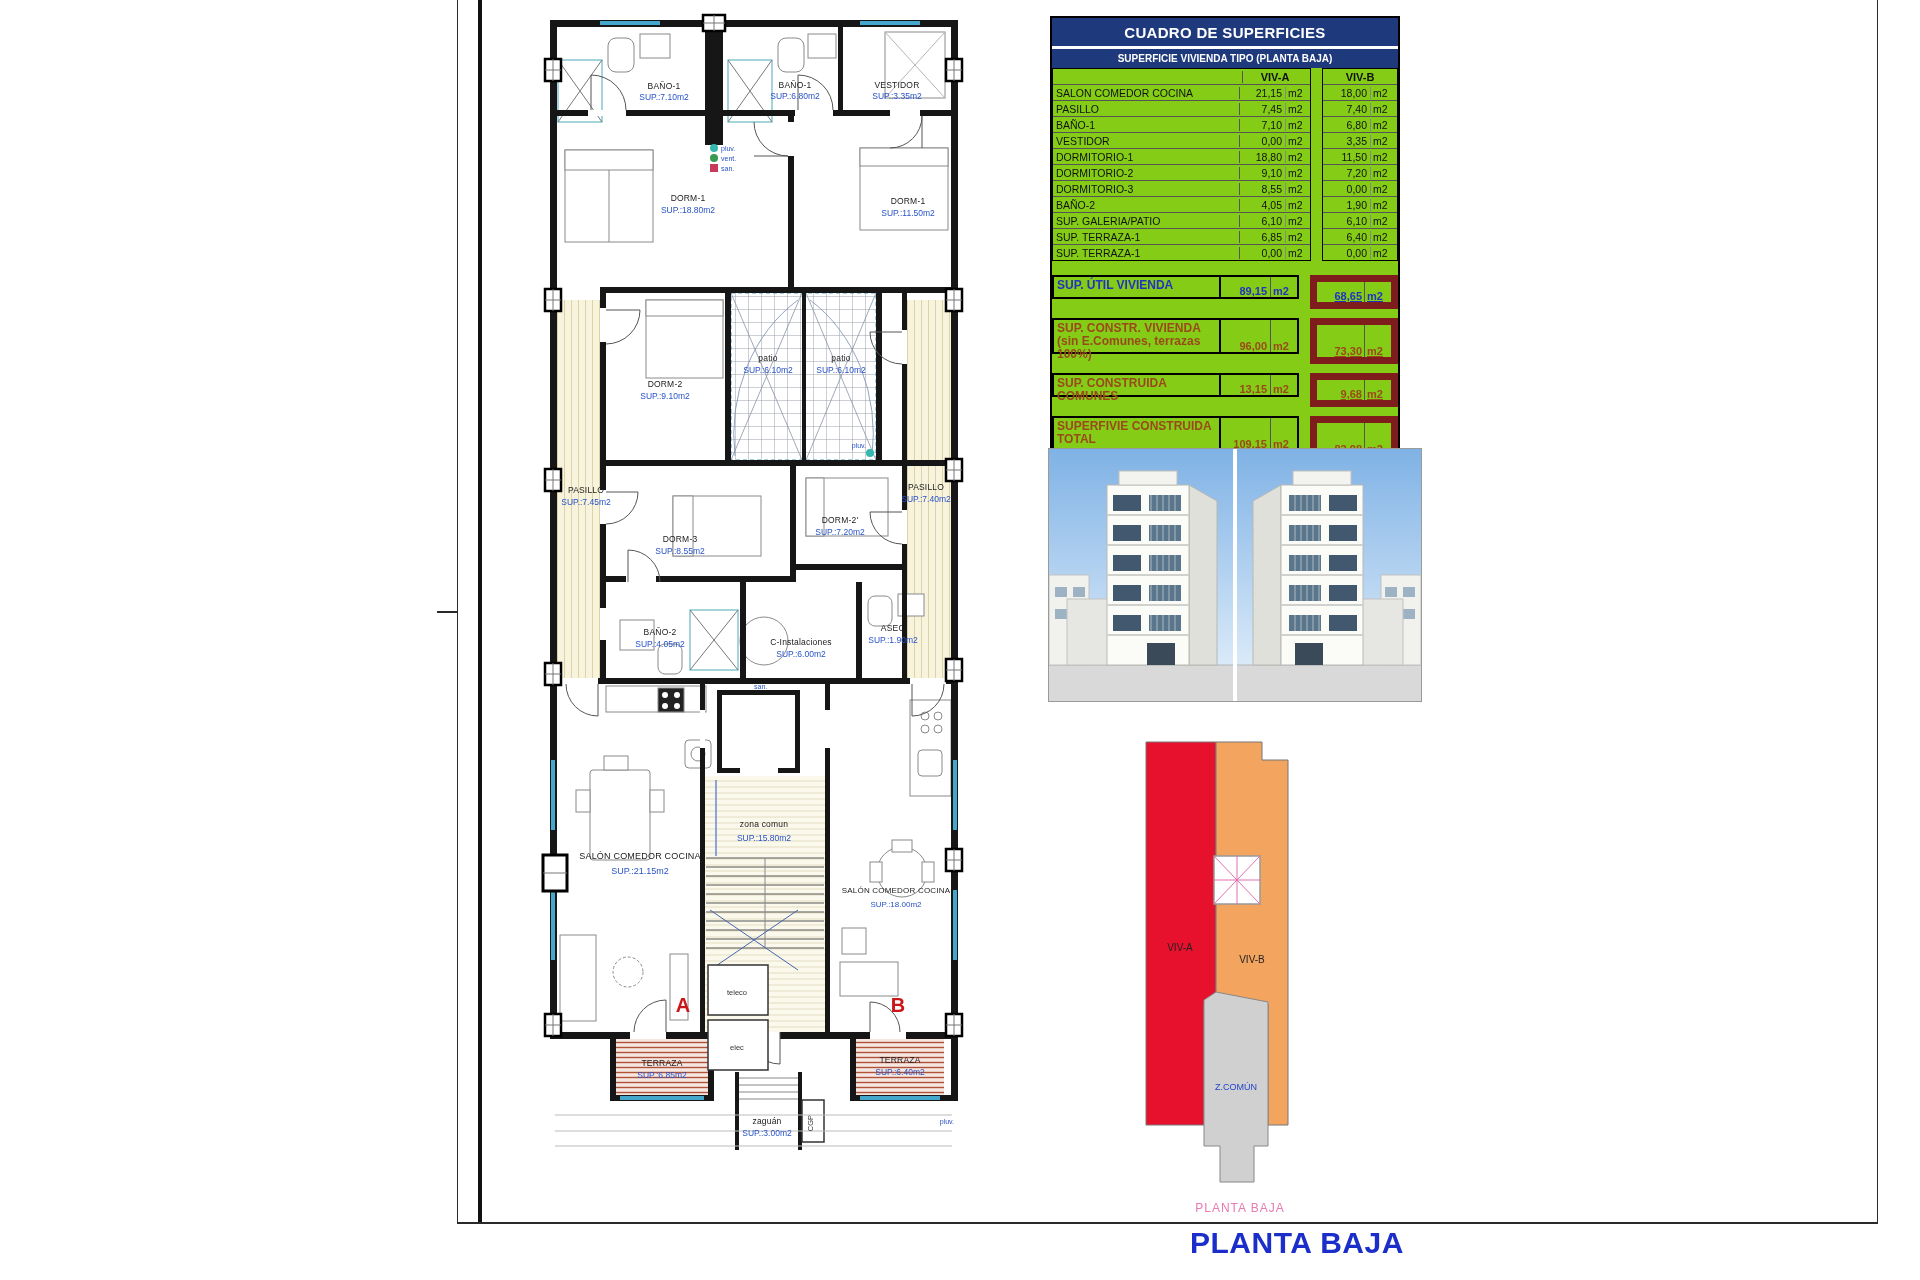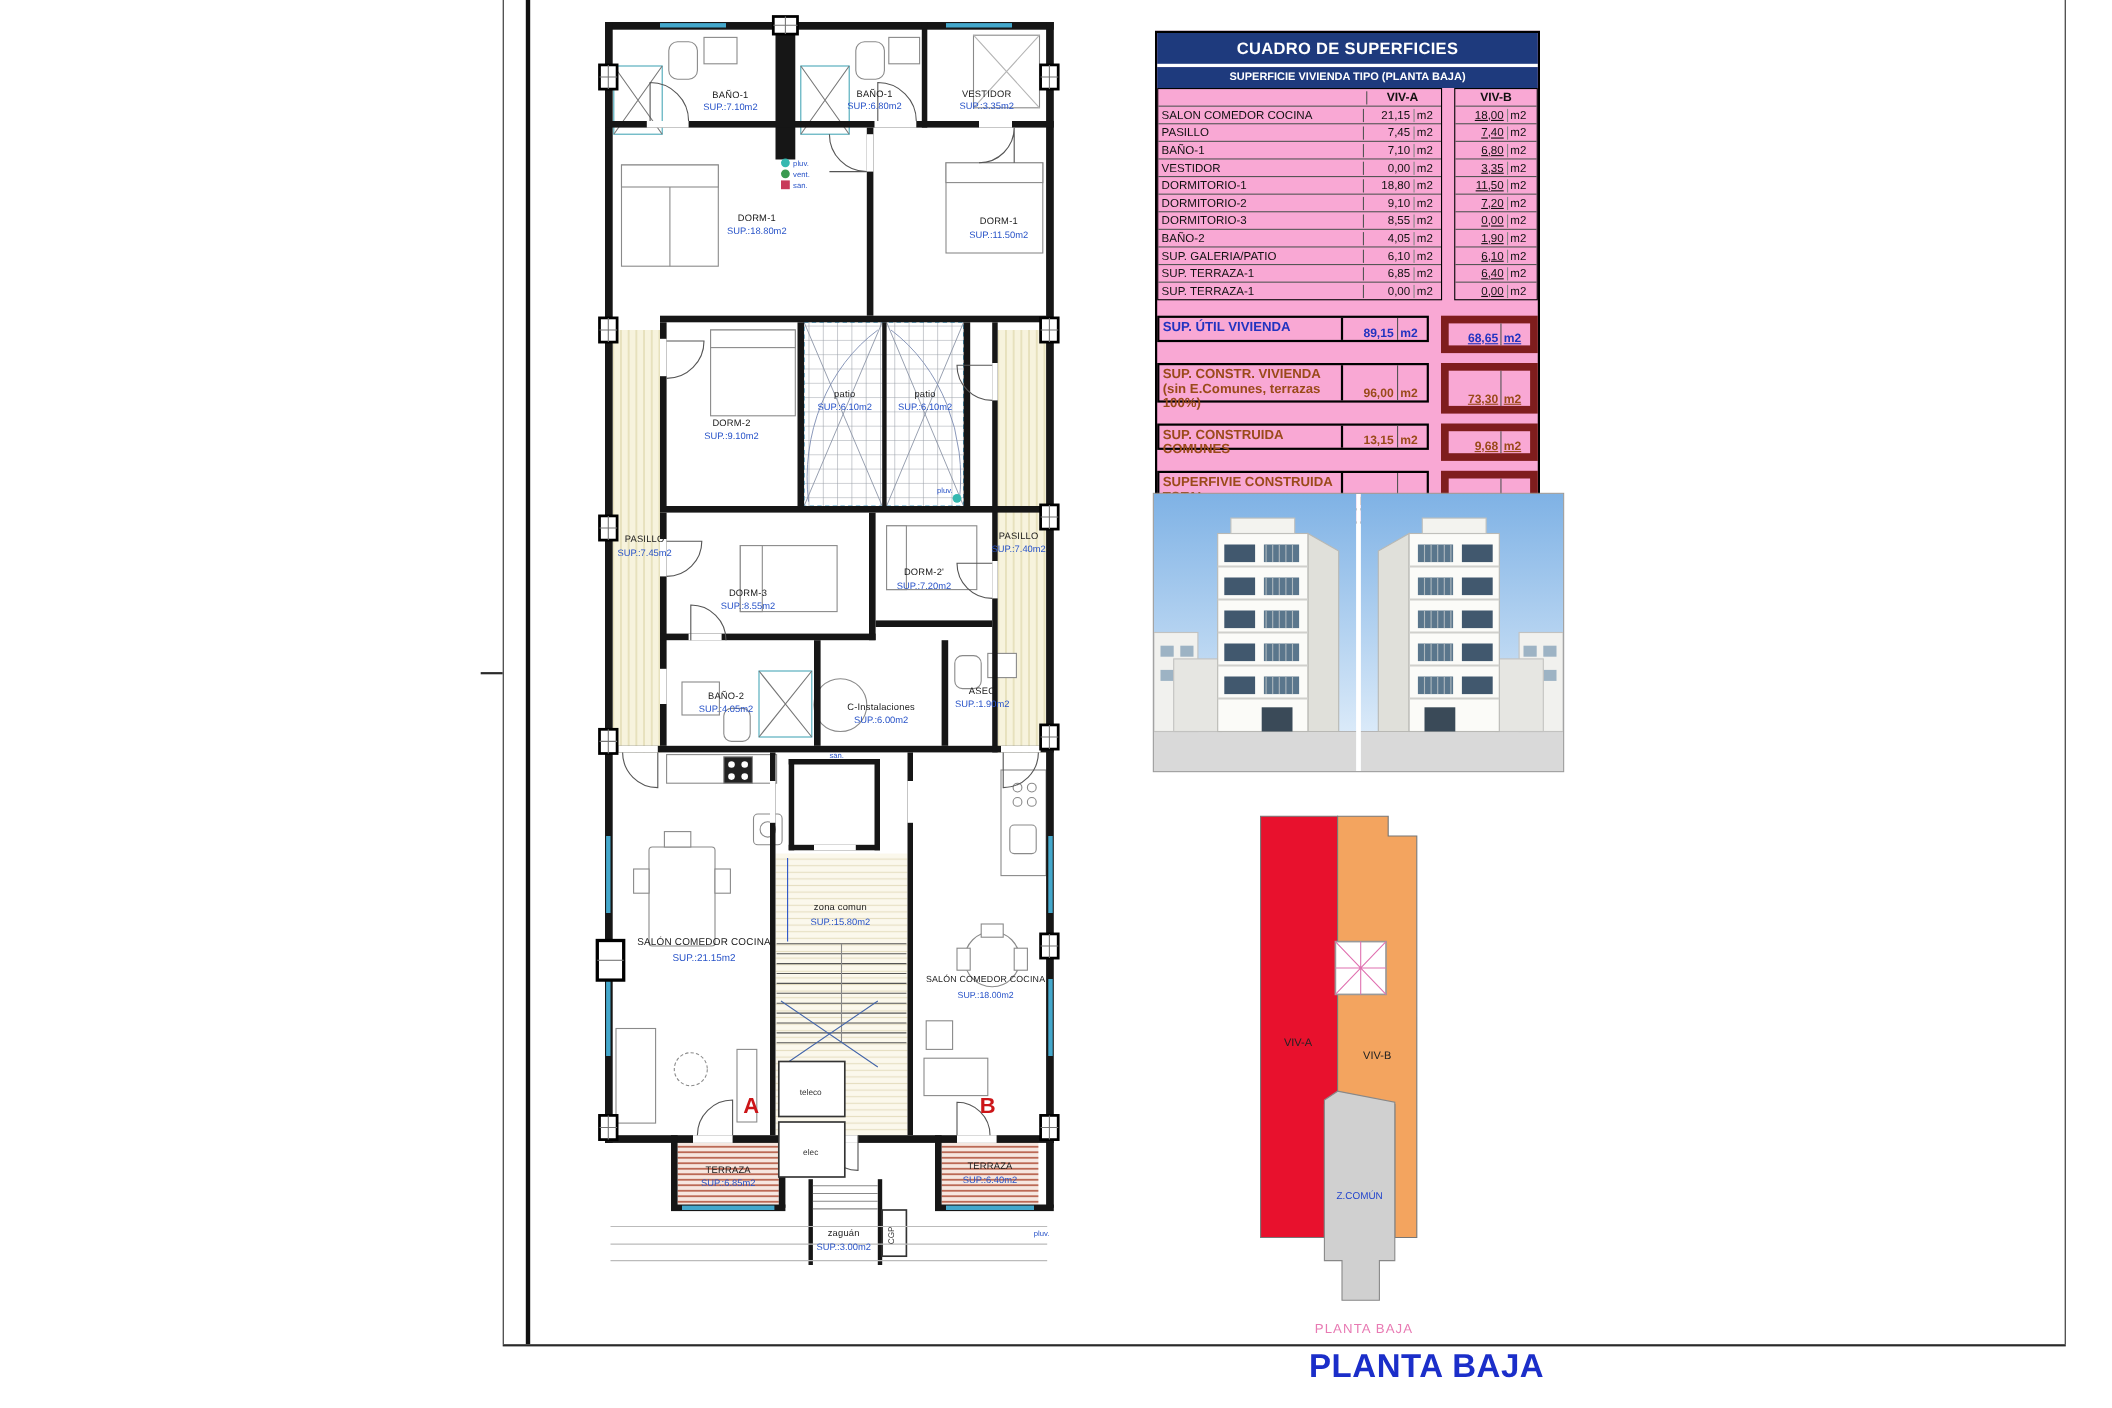--- a/index.html
+++ b/index.html
@@ -4,35 +4,35 @@
 <style>
   html,body{margin:0;padding:0;background:#fff;}
   body{position:relative;width:1920px;height:1280px;overflow:hidden;
        font-family:"Liberation Sans",sans-serif;color:#111;}
   .abs{position:absolute;}
 
   
   .sheetline{position:absolute;background:#2a2a2a;}
 
   
-  #surf-table{position:absolute;left:1050px;top:28px;width:346px;border:2px solid #000;background:#f9a8d4;}
+  #surf-table{position:absolute;left:1050px;top:16px;width:346px;border:2px solid #000;background:#84cc16;}
   .band{background:#1e3a7d;color:#fff;font-weight:bold;text-align:center;}
   .band1{font-size:15px;padding:6px 0 5px;border-bottom:3px solid #fff;letter-spacing:.3px;}
   .band2{font-size:10px;padding:4px 0;}
   .tbl-flex{display:flex;align-items:flex-start;padding:0;}
   .tbl-main{flex:1;border:1.5px solid #000;border-top:1px solid #000;}
   .tbl-gap{width:11px;}
   .tbl-b{width:74px;border:1.5px solid #000;}
   .trow{display:flex;border-top:1px solid #555;font-size:10.5px;height:15px;align-items:center;}
   .trow:first-child{border-top:none;}
   .thead{font-weight:bold;font-size:11px;justify-content:center;}
   .tlabel{flex:1;padding-left:3px;white-space:nowrap;overflow:hidden;}
   .tnum{width:42px;text-align:right;padding-right:3px;border-left:1px solid #555;}
   .tunit{width:22px;padding-left:2px;border-left:1px solid #888;}
-  .tb-num{flex:1;text-align:right;padding-right:3px;text-decoration:underline;}
+  .tb-num{flex:1;text-align:right;padding-right:3px;}
   .tb-unit{width:24px;padding-left:2px;border-left:1px solid #888;}
   .spacer8{height:9px;}
   .totrow{display:flex;align-items:flex-start;}
   .totbox{flex:1;border:2px solid #000;display:flex;font-weight:bold;}
   .totbox .lbl{flex:1;padding:2px 0 2px 3px;font-size:12px;line-height:13px;}
   .totbox .num{width:46px;text-align:right;padding-right:3px;border-left:2px solid #000;display:flex;align-items:flex-end;justify-content:flex-end;}
   .totbox .unit{width:24px;border-left:1px solid #555;display:flex;align-items:flex-end;padding-left:2px;}
   .totb{width:74px;border:7px solid #7f1d1d;display:flex;font-weight:bold;text-decoration:underline;}
   .totb .num{flex:1;text-align:right;padding-right:2px;display:flex;align-items:flex-end;justify-content:flex-end;}
   .totb .unit{width:24px;border-left:1px solid #555;display:flex;align-items:flex-end;padding-left:2px;}

